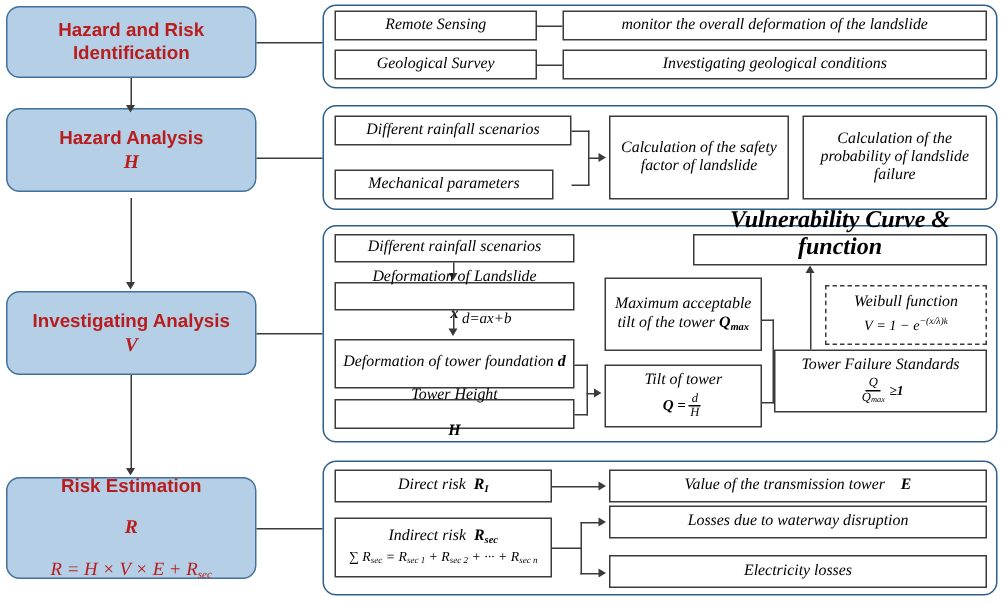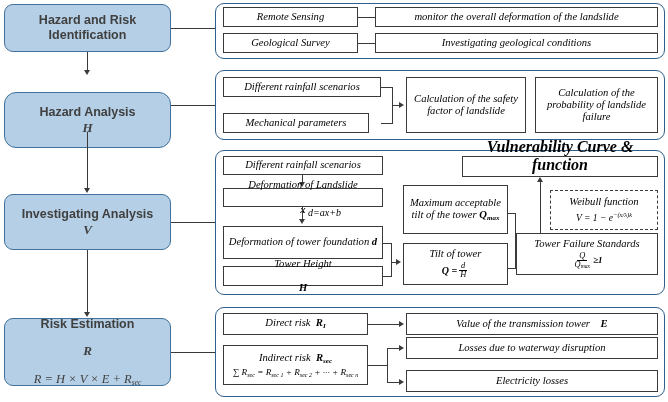--- a/index.html
+++ b/index.html
@@ -20,21 +20,21 @@
     position: absolute;
     box-sizing: border-box;
     background: #b5cfe6;
     border: 1.3px solid #41719c;
     border-radius: 9px;
     display: flex;
     flex-direction: column;
     align-items: center;
     justify-content: center;
     text-align: center;
-    color: #404040;
+    color: #b91c1c;
     font-weight: bold;
     font-size: 12.5px;
     line-height: 1.18;
     padding: 2px 4px;
   }
   .stage .sym {
     font-style: italic;
     font-weight: bold;
     font-size: 13px;
     font-family: "Liberation Serif", serif;
@@ -173,21 +173,21 @@
 </head>
 <body>
 
 <div id="root">
 
   <div class="stage" style="left:4px; top:4px; width:167px; height:48px;">
     <div>Hazard and Risk</div>
     <div>Identification</div>
   </div>
 
-  <div class="stage" style="left:4px; top:92px; width:167px; height:56px;border-radius:12px;">
+  <div class="stage" style="left:4px; top:72px; width:167px; height:56px;">
     <div>Hazard Analysis</div>
     <div class="sym">H</div>
   </div>
 
   <div class="stage" style="left:4px; top:194px; width:167px; height:56px;">
     <div>Investigating Analysis</div>
     <div class="sym">V</div>
   </div>
 
   <div class="stage" style="left:4px; top:318px; width:167px; height:68px;gap:12px;">

